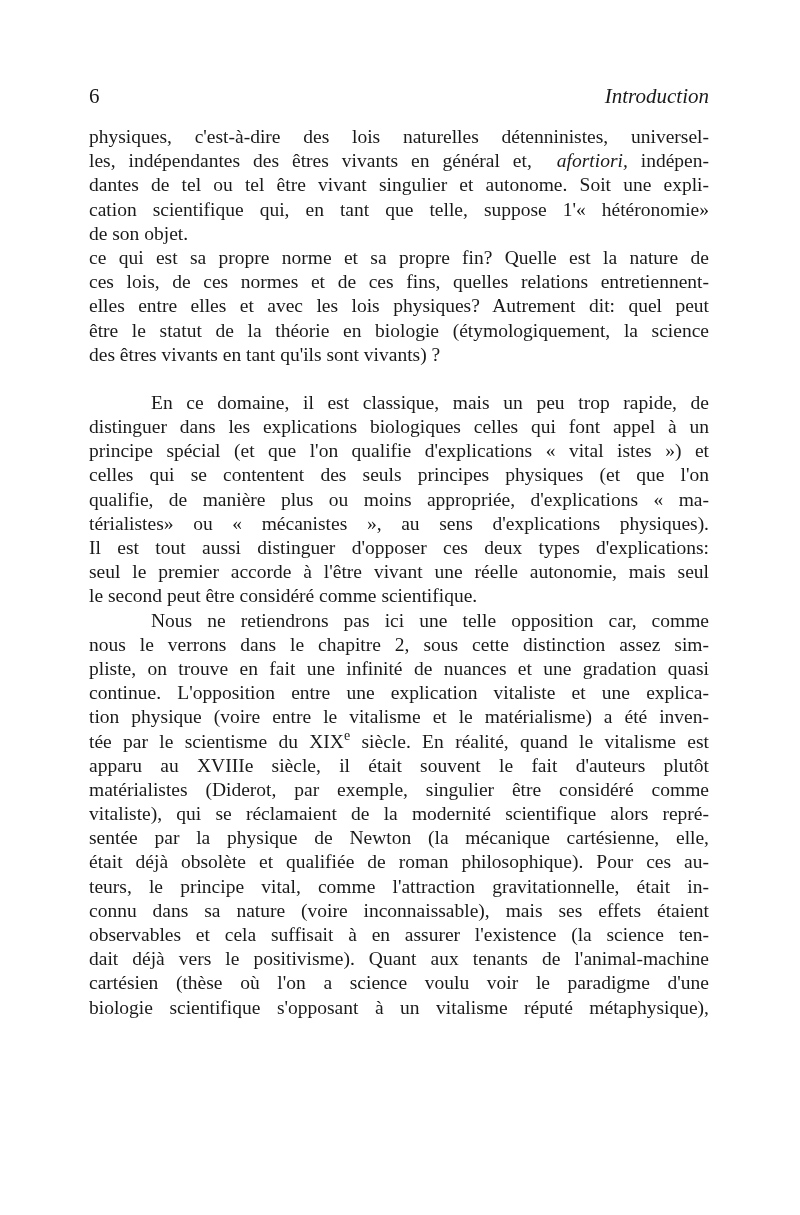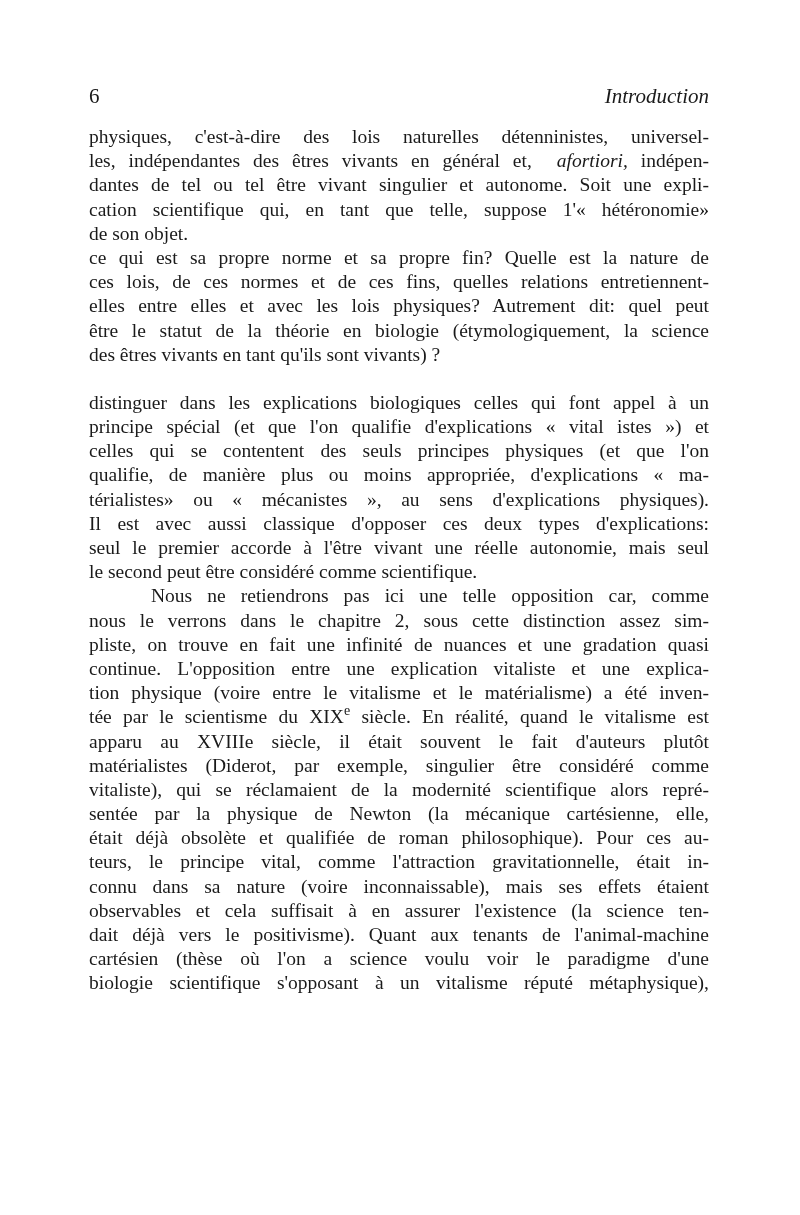--- a/index.html
+++ b/index.html
@@ -36,26 +36,27 @@
     </div>
     <div>
       <span class="line">ce qui est sa propre norme et sa propre fin? Quelle est la nature de</span>
       <span class="line">ces lois, de ces normes et de ces fins, quelles relations entretiennent-</span>
       <span class="line">elles entre elles et avec les lois physiques? Autrement dit: quel peut</span>
       <span class="line">être le statut de la théorie en biologie (étymologiquement, la science</span>
       <span class="line last">des êtres vivants en tant qu'ils sont vivants) ?</span>
     </div>
     <div class="gap"></div>
     <div>
+      <span class="line indent">En ce domaine, il est classique, mais un peu trop rapide, de</span>
       <span class="line">distinguer dans les explications biologiques celles qui font appel à un</span>
       <span class="line">principe spécial (et que l'on qualifie d'explications « vital istes ») et</span>
       <span class="line">celles qui se contentent des seuls principes physiques (et que l'on</span>
       <span class="line">qualifie, de manière plus ou moins appropriée, d'explications « ma-</span>
       <span class="line">térialistes» ou « mécanistes », au sens d'explications physiques).</span>
-      <span class="line">Il est avec aussi classique d'opposer ces deux types d'explications:</span>
+      <span class="line">Il est tout aussi distinguer d'opposer ces deux types d'explications:</span>
       <span class="line">seul le premier accorde à l'être vivant une réelle autonomie, mais seul</span>
       <span class="line last">le second peut être considéré comme scientifique.</span>
     </div>
     <div>
       <span class="line indent">Nous ne retiendrons pas ici une telle opposition car, comme</span>
       <span class="line">nous le verrons dans le chapitre 2, sous cette distinction assez sim-</span>
       <span class="line">pliste, on trouve en fait une infinité de nuances et une gradation quasi</span>
       <span class="line">continue. L'opposition entre une explication vitaliste et une explica-</span>
       <span class="line">tion physique (voire entre le vitalisme et le matérialisme) a été inven-</span>
       <span class="line">tée par le scientisme du XIX<sup>e</sup> siècle. En réalité, quand le vitalisme est</span>

